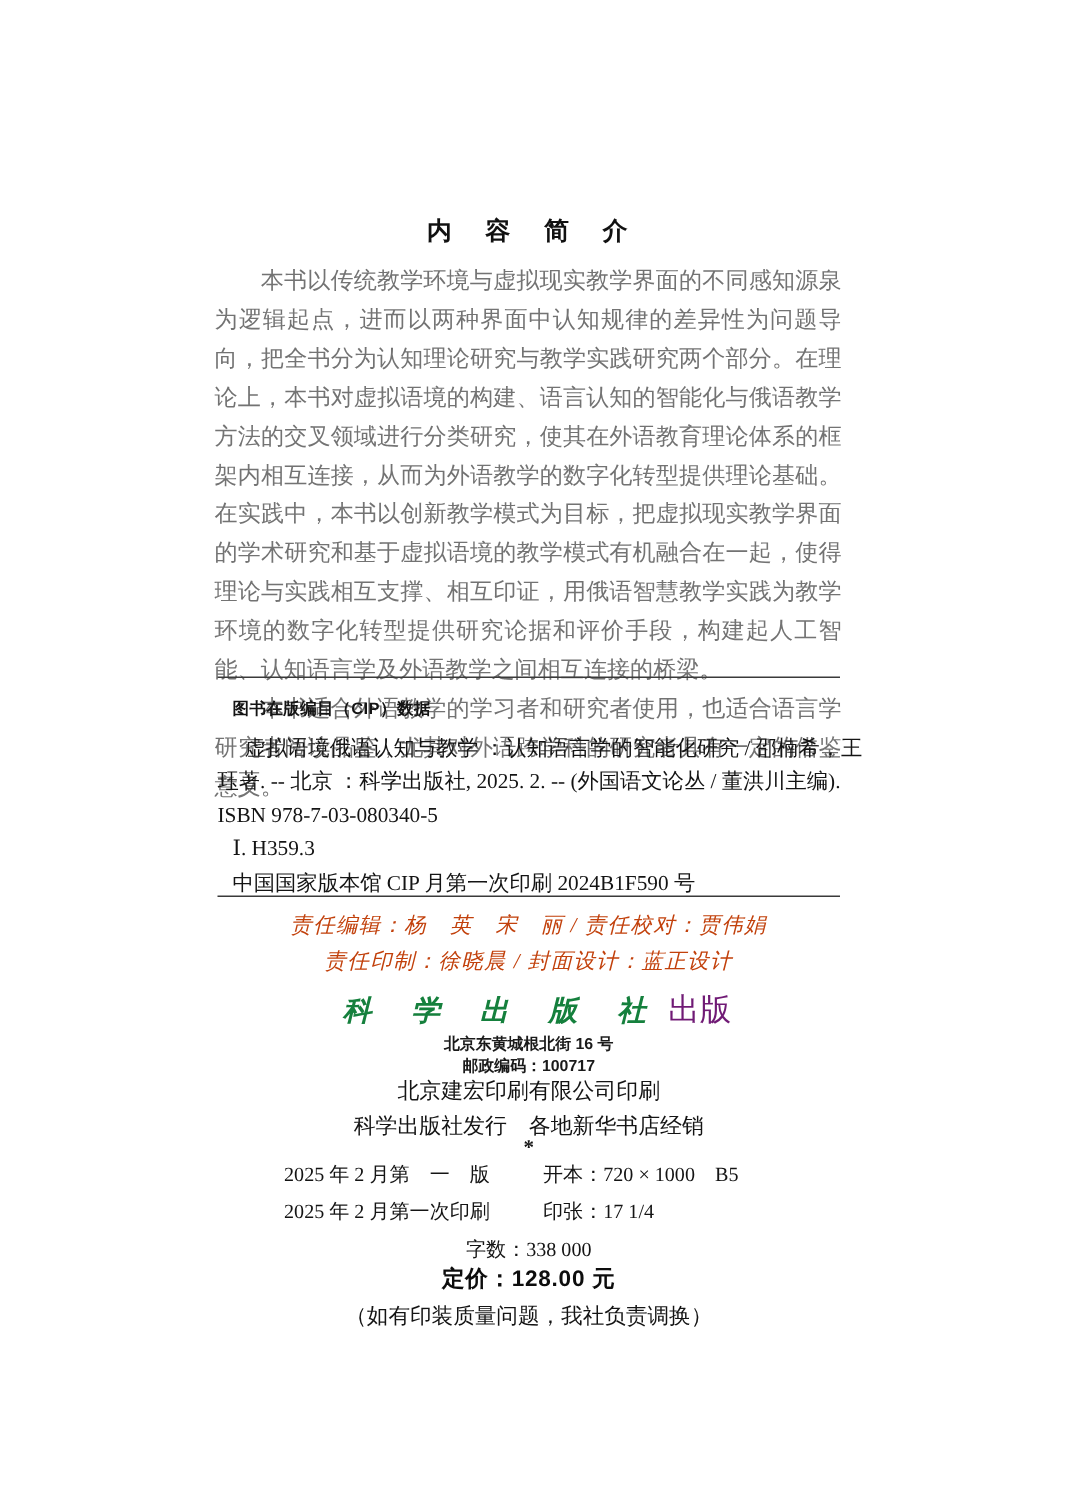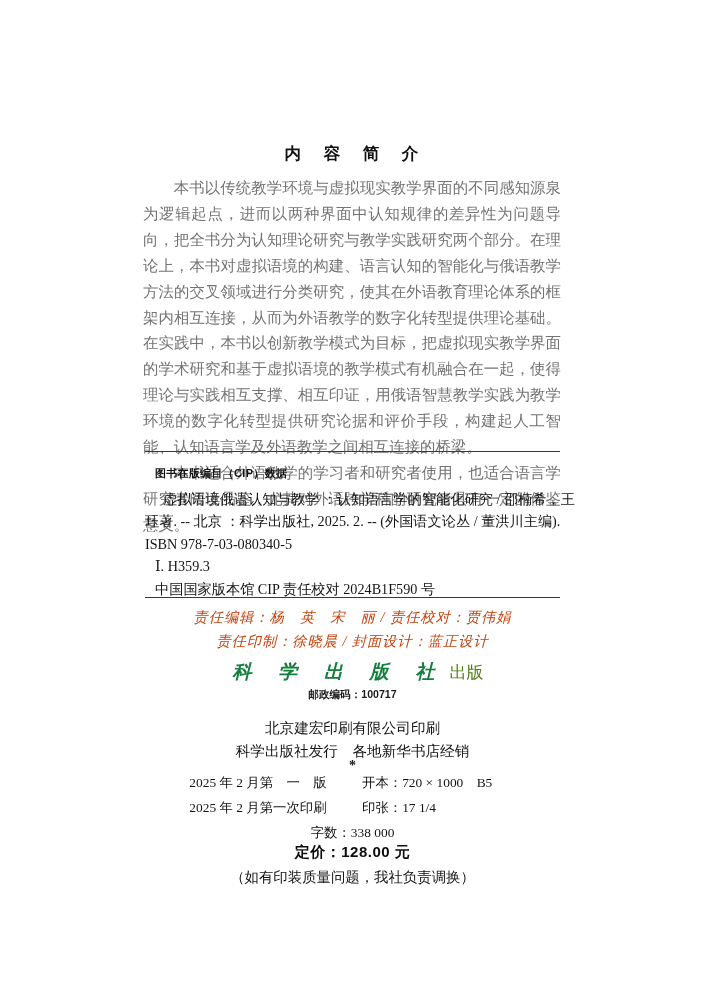--- a/index.html
+++ b/index.html
@@ -128,22 +128,22 @@
     font-family: "Liberation Serif", "DejaVu Serif", serif;
     font-weight: bold;
     font-style: italic;
     font-size: 19px;
     letter-spacing: 11px;
     text-indent: 11px;
     color: #15803d;
   }
   .logo-suffix {
     font-family: Liberation Serif, serif;
-    font-size: 17px;
-    color: #4d7c0f;
+    font-size: 21px;
+    color: #701a75;
     margin-left: 4px;
   }
   .addr {
     font-family: "Liberation Sans", "DejaVu Sans", sans-serif;
     font-size: 10.6px;
     line-height: 14.6px;
     color: #1a1a1a;
     font-weight: bold;
     margin-top: 2px;
   }
@@ -243,37 +243,38 @@
 
   <div class="rule rule-top"></div>
 
   <div class="cip">
     <div class="cip-title">图书在版编目（CIP）数据</div>
     <div class="cip-body">
       <div class="cip-line cip-indent-2">虚拟语境俄语认知与教学 ：认知语言学的智能化研究 / 邵楠希，王</div>
       <div class="cip-line cip-hang">珏著. -- 北京 ：科学出版社, 2025. 2. -- (外国语文论丛 / 董洪川主编).</div>
       <div class="cip-line cip-hang">ISBN 978-7-03-080340-5</div>
       <div class="cip-line cip-indent-1">Ⅰ. H359.3</div>
-      <div class="cip-line cip-indent-1">中国国家版本馆 CIP 责任校对 2024B1F590 号</div>
+      <div class="cip-line cip-indent-1">中国国家版本馆 CIP 月第一次印刷 2024B1F590 号</div>
     </div>
   </div>
 
   <div class="rule rule-mid"></div>
 
   <div class="credits">
     <div>责任编辑：杨　英　宋　丽 / 责任校对：贾伟娟</div>
     <div>责任印制：徐晓晨 / 封面设计：蓝正设计</div>
   </div>
 
   <div class="imprint">
     <div class="logo-line">
       <span class="logo-mark">科 学 出 版 社</span>
       <span class="logo-suffix">出版</span>
     </div>
     <div class="addr">
+      <div>北京东黄城根北街 16 号</div>
       <div>邮政编码：100717</div>
     </div>
   </div>
 
   <div class="printer">
     <div>北京建宏印刷有限公司印刷</div>
     <div>科学出版社发行　各地新华书店经销</div>
   </div>
 
   <div class="star">*</div>

